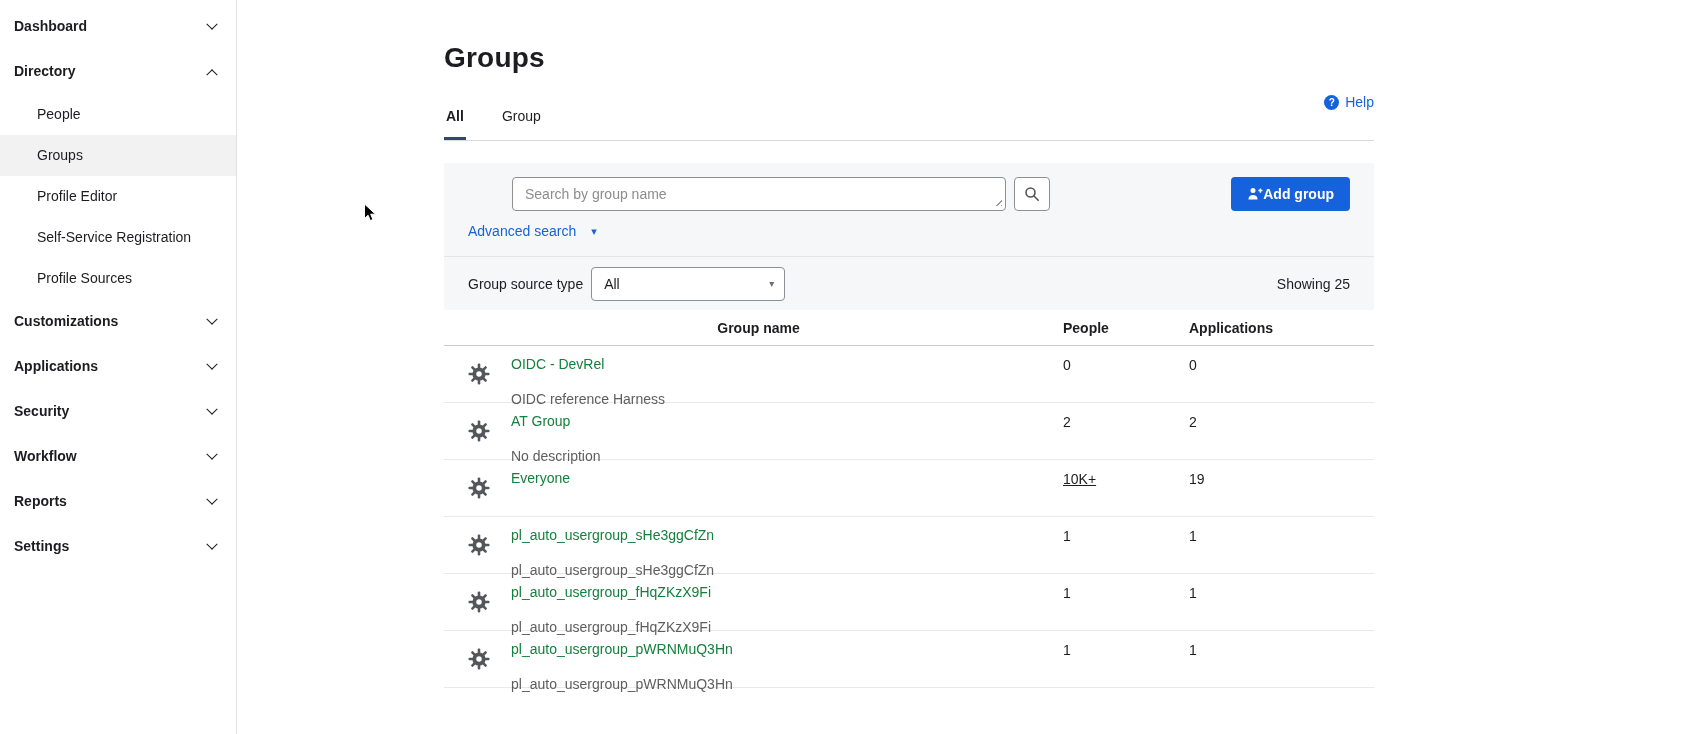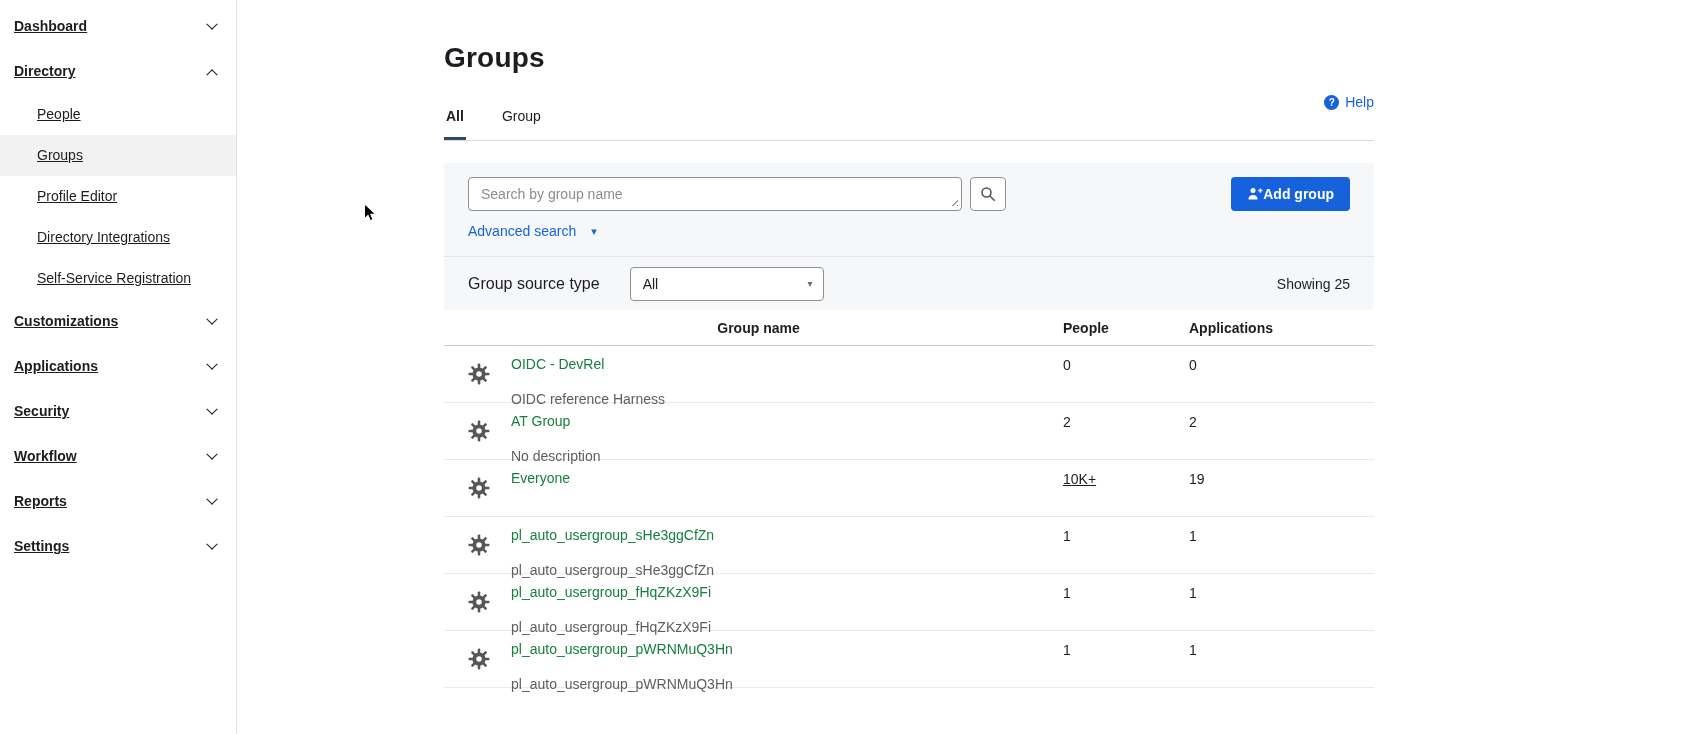--- a/index.html
+++ b/index.html
@@ -12,21 +12,20 @@
     position: relative;
   }
 
   
   .sidebar {
     position: absolute; left: 0; top: 0;
     width: 237px; height: 734px;
     background: #fff;
     border-right: 1px solid #e2e2e2;
     padding-top: 4px;
-    text-decoration: underline;
   }
   .nav-item {
     display: flex; align-items: center; justify-content: space-between;
     padding: 14px 20px 14px 14px;
     font-size: 14px; font-weight: 700; line-height: 17px;
     cursor: pointer;
   }
   .nav-sub {
     padding: 12px 16px 12px 37px;
     font-size: 14px; font-weight: 400; line-height: 17px;
@@ -61,21 +60,21 @@
   .tabs { display: flex; gap: 34px; margin-top: 34px; border-bottom: 1px solid #d8dade; }
   .tab {
     padding: 0 2px 13px; font-size: 14px; color: #1d1d21;
     border-bottom: 3px solid transparent; cursor: pointer;
   }
   .tab.active { font-weight: 700; border-bottom-color: #32466e; }
 
   
   .panel { margin-top: 22px; background: #f6f7f8; border-radius: 2px; }
   .panel-top { position: relative; padding: 14px 24px 16px; }
-  .search-row { display: flex; align-items: center; }
+  .search-row { display: flex; align-items: center; margin-left: 44px; }
   .input-wrap { position: relative; }
   .search-input {
     width: 494px; height: 34px;
     border: 1px solid #8d8f93; border-radius: 4px;
     padding: 0 26px 0 12px;
     font-size: 14px; font-family: inherit; color: #1d1d21; background: #fff;
   }
   .search-input::placeholder { color: #8c8c8c; }
   .resize-grip {
     position: absolute; right: 4px; bottom: 5px;
@@ -104,21 +103,21 @@
     display: inline-flex; align-items: center; gap: 15px;
     color: #1662dd; font-size: 14px; cursor: pointer;
   }
   .advanced .caret { font-size: 11px; line-height: 1; }
   .panel-bottom {
     border-top: 1px solid #e3e4e6;
     height: 54px;
     display: flex; align-items: center;
     padding: 0 24px;
   }
-  .gst-label { font-size: 16px; margin-right: 30px; }
+  .gst-label { font-size: 14px; margin-right: 8px; }
   .dropdown {
     width: 194px; height: 34px;
     background: #fff; border: 1px solid #8d8f93; border-radius: 4px;
     display: inline-flex; align-items: center; justify-content: space-between;
     padding: 0 10px 0 12px;
     font-size: 14px; cursor: pointer;
   }
   .dropdown .caret { color: #6e6e6e; font-size: 10px; line-height: 1; }
   .showing { margin-left: auto; font-size: 14px; }
 
@@ -151,22 +150,22 @@
     <span>Dashboard</span>
     <span class="chev"></span>
   </div>
   <div class="nav-item">
     <span>Directory</span>
     <span class="chev up"></span>
   </div>
   <div class="nav-sub">People</div>
   <div class="nav-sub selected">Groups</div>
   <div class="nav-sub">Profile Editor</div>
-  <div class="nav-sub">Directory Integrations</div>
   <div class="nav-sub">Self-Service Registration</div>
+  <div class="nav-sub">Profile Sources</div>
   <div class="nav-item">
     <span>Customizations</span>
     <span class="chev"></span>
   </div>
   <div class="nav-item">
     <span>Applications</span>
     <span class="chev"></span>
   </div>
   <div class="nav-item">
     <span>Security</span>

